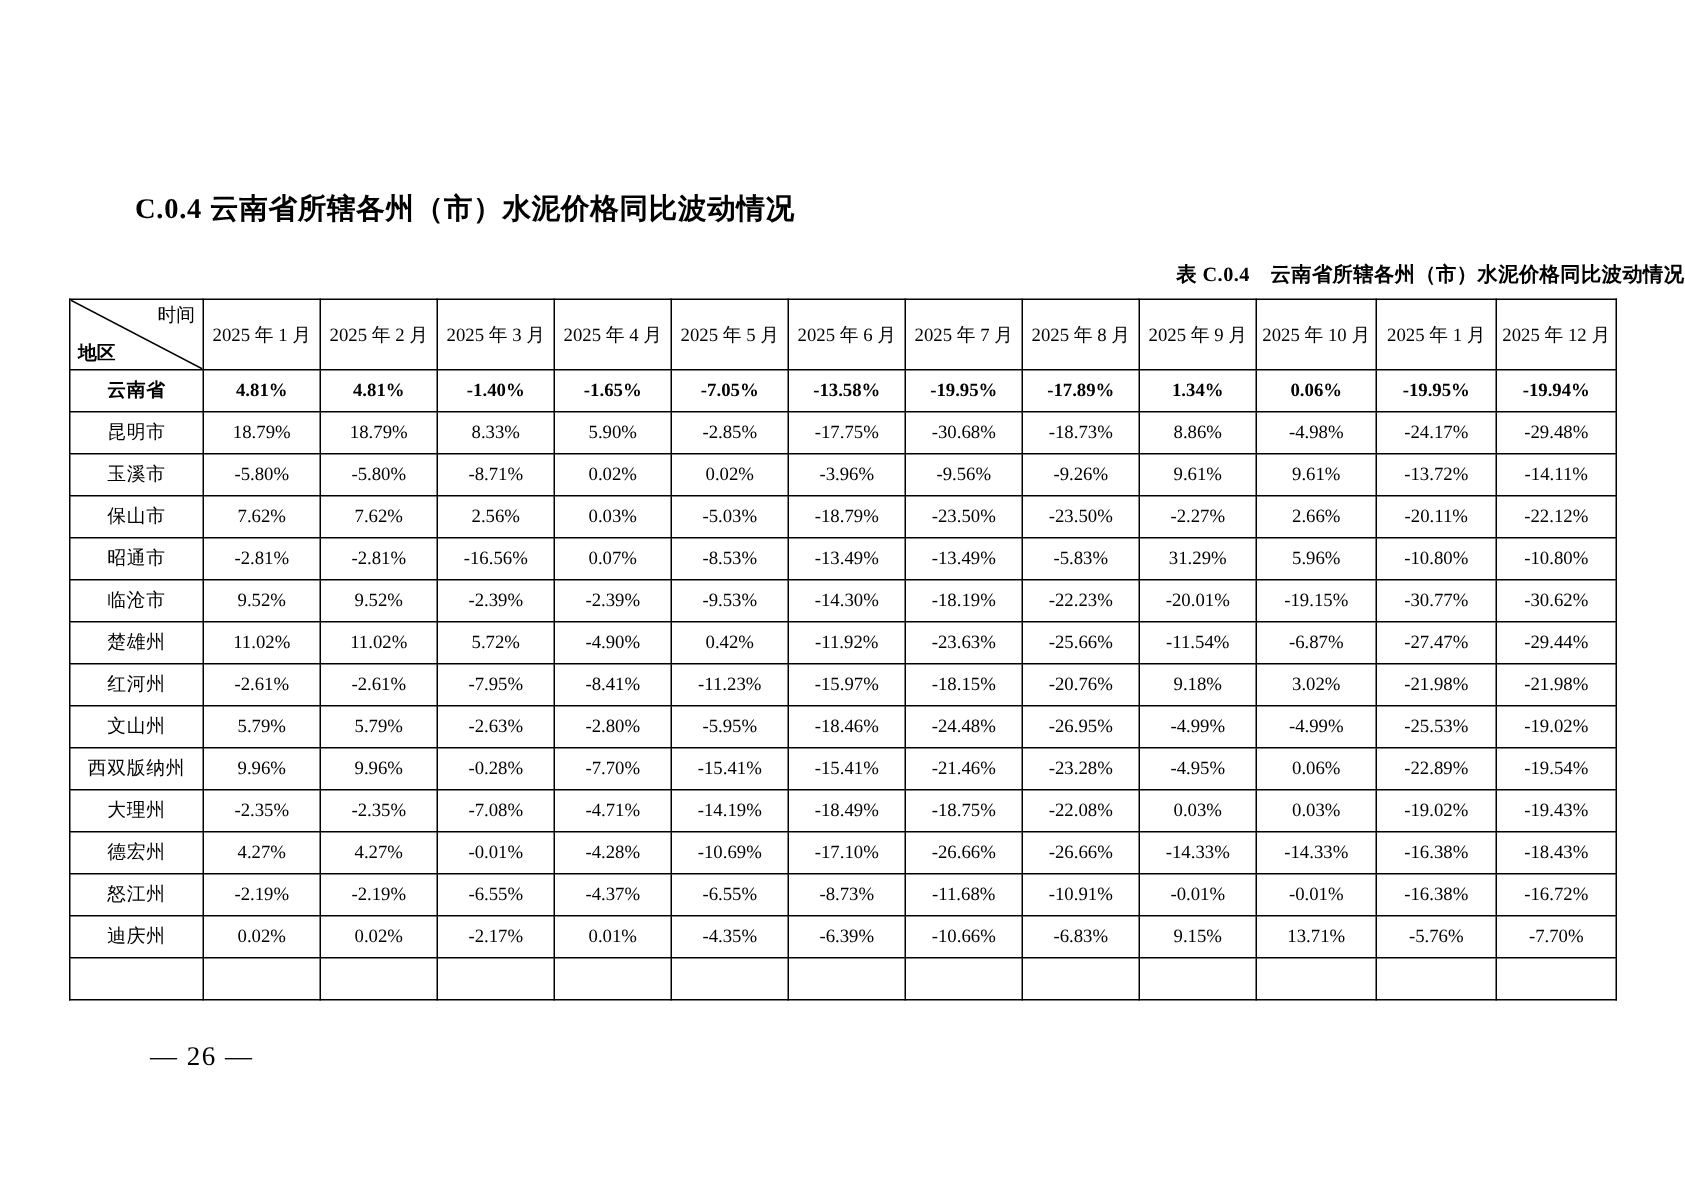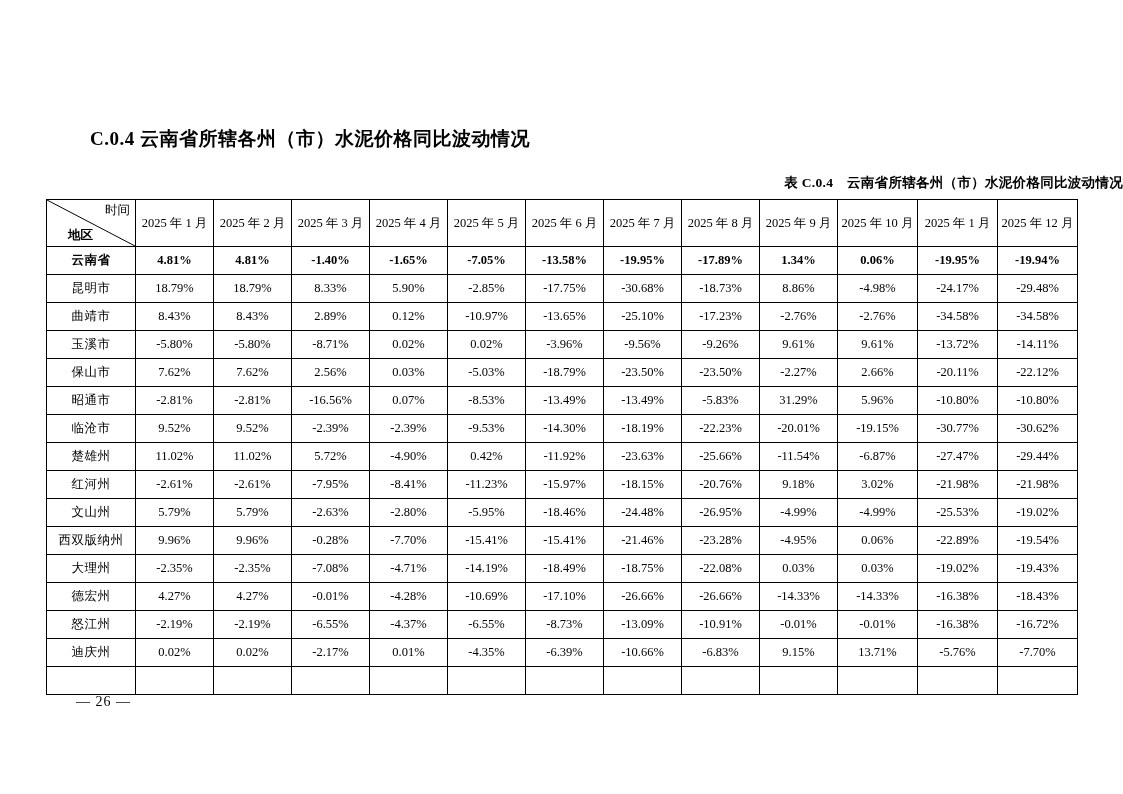--- a/index.html
+++ b/index.html
@@ -87,39 +87,38 @@
     top: 2px;
     font-size: 12.5px;
     font-weight: normal;
   }
   .corner-region {
     position: absolute;
     left: 5px;
     bottom: 2px;
     font-size: 12.5px;
     font-weight: bold;
-    margin-left: 16px;
   }
   table.data th.month {
     font-weight: normal;
     font-size: 12.5px;
     letter-spacing: 0;
   }
   td.rowhead {
     letter-spacing: 0.5px;
     margin-top: 30px;
   }
   tr.province td {
     font-weight: bold;
   }
   .page-number {
     position: absolute;
-    left: 76px;
+    left: 100px;
     top: 694px;
-    font-size: 14px;
+    font-size: 18px;
     letter-spacing: 1px;
   }
 </style>
 </head>
 <body>
 
 <div class="page">
 
   <div class="section-title">C.0.4  云南省所辖各州（市）水泥价格同比波动情况</div>
 
@@ -192,35 +191,20 @@
           <td>-2.85%</td>
           <td>-17.75%</td>
           <td>-30.68%</td>
           <td>-18.73%</td>
           <td>8.86%</td>
           <td>-4.98%</td>
           <td>-24.17%</td>
           <td>-29.48%</td>
         </tr>
         <tr>
-          <td class="rowhead">曲靖市</td>
-          <td>8.43%</td>
-          <td>8.43%</td>
-          <td>2.89%</td>
-          <td>0.12%</td>
-          <td>-10.97%</td>
-          <td>-13.65%</td>
-          <td>-25.10%</td>
-          <td>-17.23%</td>
-          <td>-2.76%</td>
-          <td>-2.76%</td>
-          <td>-34.58%</td>
-          <td>-34.58%</td>
-        </tr>
-        <tr>
           <td class="rowhead">玉溪市</td>
           <td>-5.80%</td>
           <td>-5.80%</td>
           <td>-8.71%</td>
           <td>0.02%</td>
           <td>0.02%</td>
           <td>-3.96%</td>
           <td>-9.56%</td>
           <td>-9.26%</td>
           <td>9.61%</td>
@@ -364,21 +348,21 @@
           <td>-18.43%</td>
         </tr>
         <tr>
           <td class="rowhead">怒江州</td>
           <td>-2.19%</td>
           <td>-2.19%</td>
           <td>-6.55%</td>
           <td>-4.37%</td>
           <td>-6.55%</td>
           <td>-8.73%</td>
-          <td>-13.09%</td>
+          <td>-11.68%</td>
           <td>-10.91%</td>
           <td>-0.01%</td>
           <td>-0.01%</td>
           <td>-16.38%</td>
           <td>-16.72%</td>
         </tr>
         <tr>
           <td class="rowhead">迪庆州</td>
           <td>0.02%</td>
           <td>0.02%</td>

